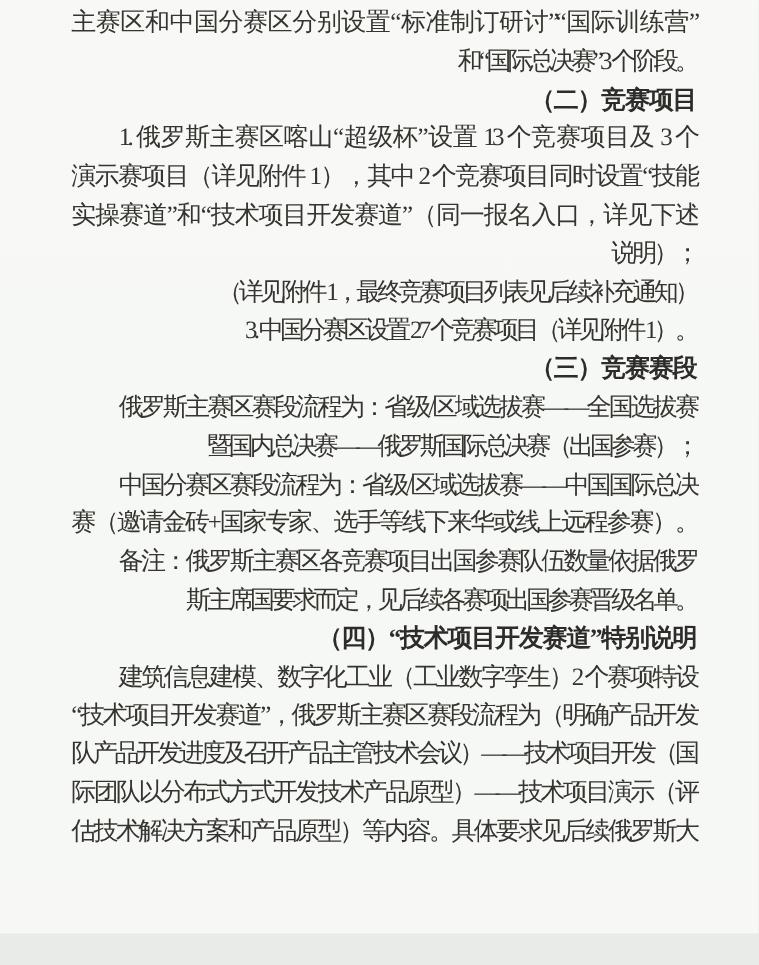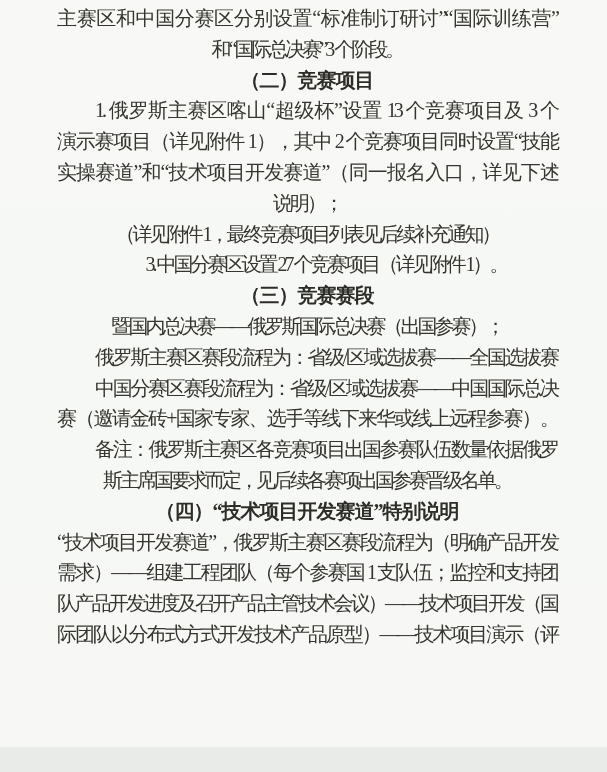--- a/index.html
+++ b/index.html
@@ -20,21 +20,21 @@
     color: #35342f;
   }
   .textblock {
     width: 500px;
   }
   .ln {
     height: 30.8px;
     line-height: 30.8px;
     font-size: 20px;
     letter-spacing: -3px;
-    text-align: center;
+    text-align: right;
     overflow: visible;
     white-space: nowrap;
   }
   .ln.full {
     white-space: normal;
     text-align: justify;
     text-align-last: justify;
   }
   .ln.indent {
     text-indent: 38px;
@@ -53,25 +53,26 @@
     <div class="ln full">主赛区和中国分赛区分别设置“标准制订研讨”“国际训练营”</div>
     <div class="ln">和“国际总决赛”3 个阶段。</div>
     <div class="ln heading">（二）竞赛项目</div>
     <div class="ln indent full">1. 俄罗斯主赛区喀山“超级杯”设置 13 个竞赛项目及 3 个</div>
     <div class="ln full">演示赛项目（详见附件 1），其中 2 个竞赛项目同时设置“技能</div>
     <div class="ln full">实操赛道”和“技术项目开发赛道”（同一报名入口，详见下述</div>
     <div class="ln">说明）；</div>
     <div class="ln">（详见附件 1，最终竞赛项目列表见后续补充通知）</div>
     <div class="ln indent">3. 中国分赛区设置 27 个竞赛项目（详见附件 1）。</div>
     <div class="ln heading">（三）竞赛赛段</div>
+    <div class="ln indent full">俄罗斯主赛区赛段流程为：省级/区域选拔赛——全国选拔赛</div>
     <div class="ln">暨国内总决赛——俄罗斯国际总决赛（出国参赛）；</div>
-    <div class="ln indent full">俄罗斯主赛区赛段流程为：省级/区域选拔赛——全国选拔赛</div>
     <div class="ln indent full">中国分赛区赛段流程为：省级/区域选拔赛——中国国际总决</div>
     <div class="ln full">赛（邀请金砖+国家专家、选手等线下来华或线上远程参赛）。</div>
     <div class="ln indent full">备注：俄罗斯主赛区各竞赛项目出国参赛队伍数量依据俄罗</div>
     <div class="ln">斯主席国要求而定，见后续各赛项出国参赛晋级名单。</div>
     <div class="ln heading">（四）“技术项目开发赛道”特别说明</div>
+    <div class="ln indent full">建筑信息建模、数字化工业（工业数字孪生）2 个赛项特设</div>
     <div class="ln full">“技术项目开发赛道”，俄罗斯主赛区赛段流程为（明确产品开发</div>
-    <div class="ln full">需求）——组建工程团队（每个参赛国 1 支队伍；监控和支持团</div>
     <div class="ln full">队产品开发进度及召开产品主管技术会议）——技术项目开发（国</div>
     <div class="ln full">际团队以分布式方式开发技术产品原型）——技术项目演示（评</div>
+    <div class="ln full">估技术解决方案和产品原型）等内容。具体要求见后续俄罗斯大</div>
   </div>
 </div>
 
 </body></html>

